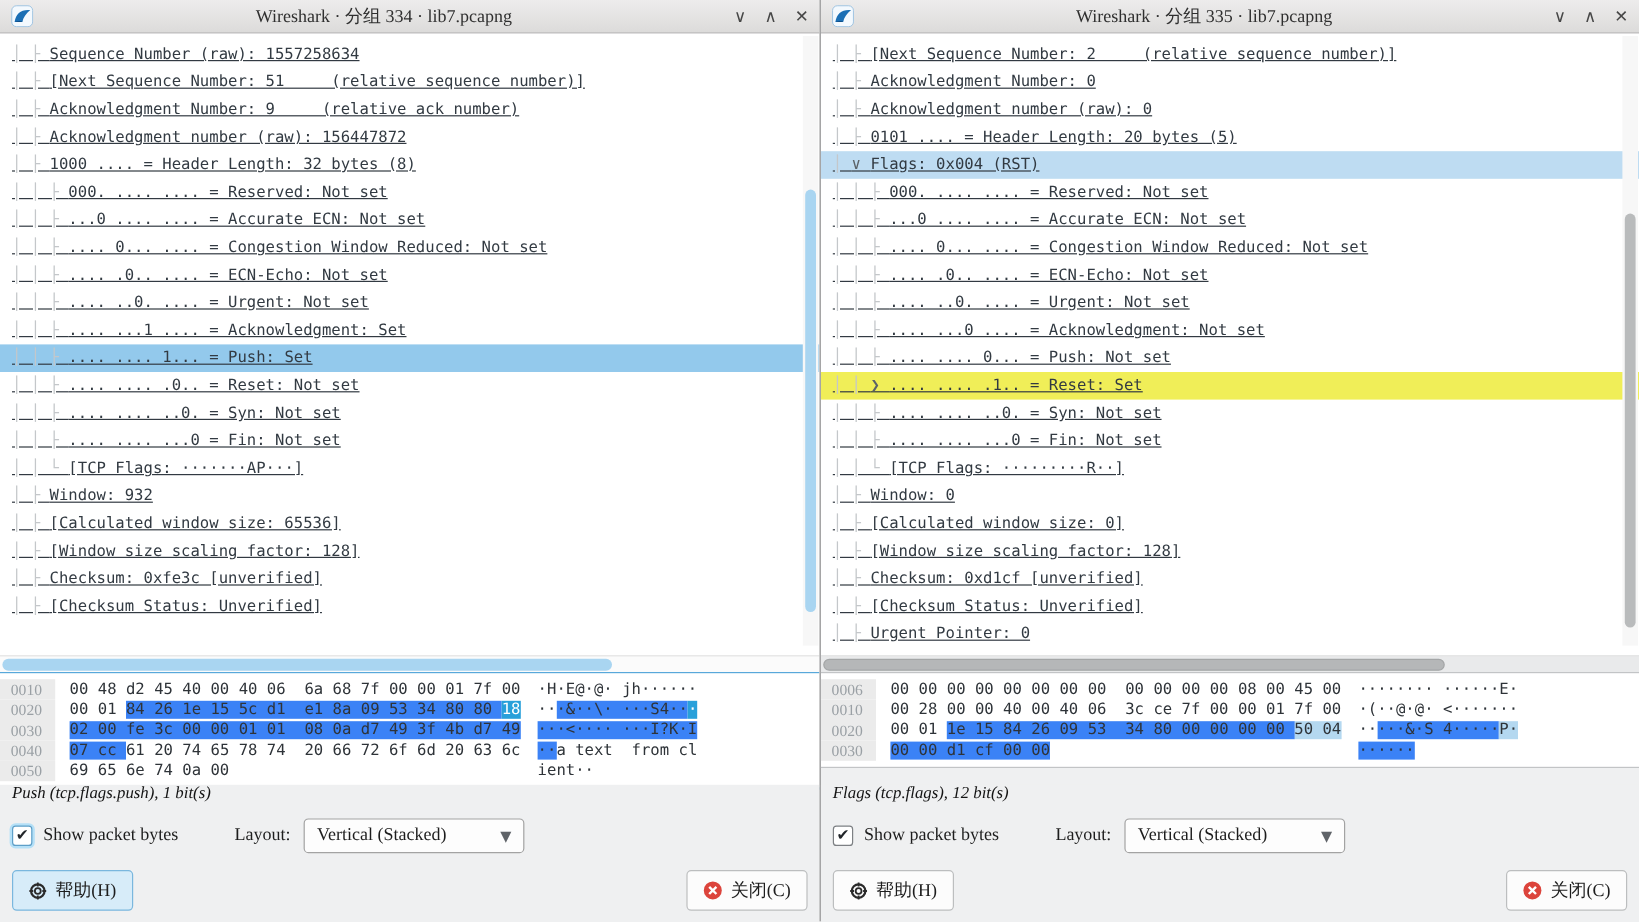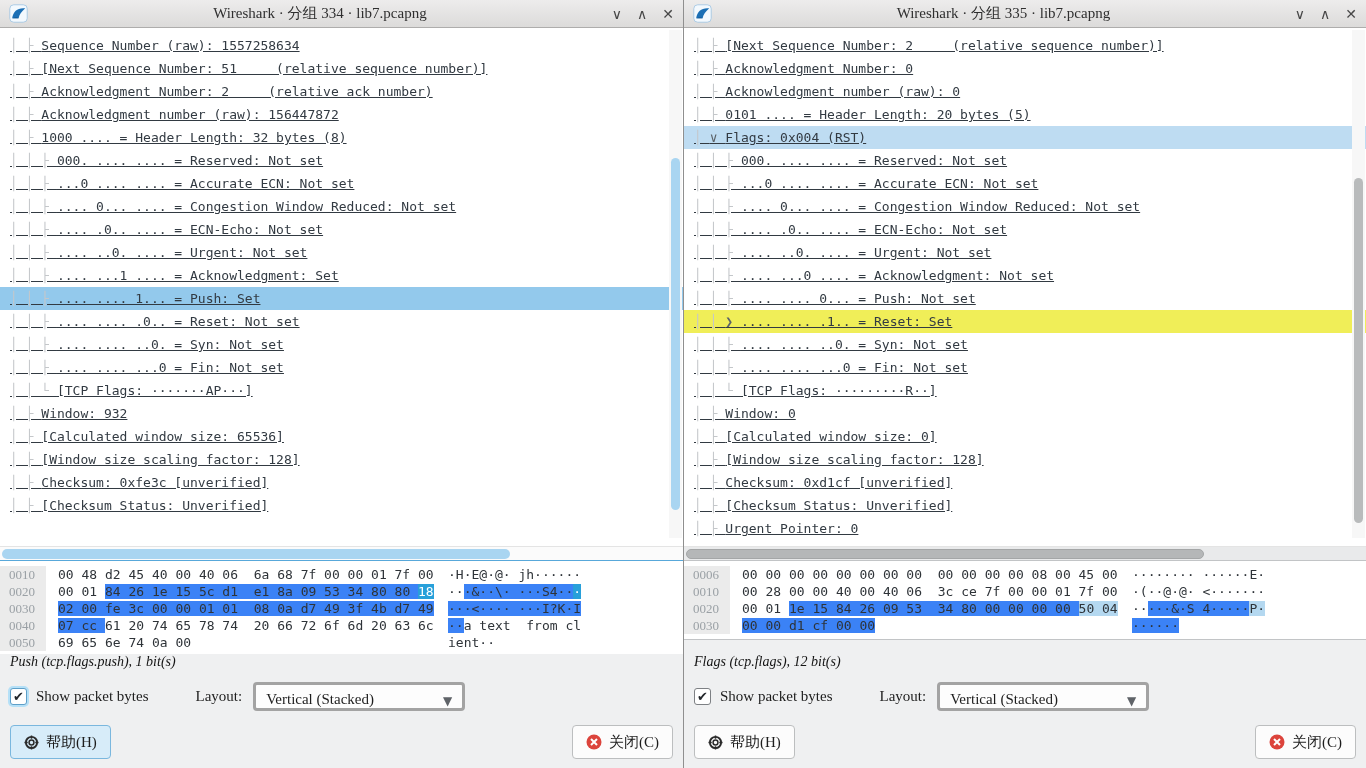--- a/index.html
+++ b/index.html
@@ -54,22 +54,22 @@
   
   .bottom { position:absolute; left:0; right:0; bottom:0; padding:0 10px 9px; background:#eff0f1; }
   .status { font-style:italic; font-size:14px; color:#141414; margin-bottom:12px; }
   .controls { display:flex; align-items:center; margin-bottom:14px; }
   .checkbox { width:17px; height:17px; background:#fff; border:1px solid #7d8084; border-radius:3px;
               display:flex; align-items:center; justify-content:center; font-size:13px; color:#22262a;
               font-family:"DejaVu Sans", sans-serif; }
   .checkbox.focused { border-color:#5e9fc8; box-shadow:0 0 0 2px #b5e0f7; }
   .cb-label { font-size:15px; color:#1d1d1d; margin-left:9px; }
   .layout-label { font-size:15px; color:#1d1d1d; margin-left:47px; }
-  .select { margin-left:11px; width:212px; height:29px; background:#fdfdfd; border:3px solid #a3a3a3;
-            border-radius:4px; display:flex; align-items:flex-end; padding:0 10px; font-size:15px; color:#1d1d1d; }
+  .select { margin-left:11px; width:184px; height:29px; background:#fdfdfd; border:1px solid #a3a3a3;
+            border-radius:4px; display:flex; align-items:center; padding:0 10px; font-size:15px; color:#1d1d1d; }
   .select .chev { margin-left:auto; color:#5f6368; font-size:12px; font-family:"DejaVu Sans", sans-serif; }
   .buttons { display:flex; justify-content:space-between; }
   .btn { height:34px; border:1px solid #bcbebf; border-radius:4px; background:#fcfcfc;
          display:flex; align-items:center; padding:0 13px; font-size:15px; color:#1d1d1d; gap:7px; }
   .btn.focused { background:#d7ecf9; border-color:#7ab7de; }
   .btn svg { flex:0 0 auto; }
 </style>
 </head>
 <body>
 
@@ -85,21 +85,21 @@
       <span class="winbtn">∨</span>
       <span class="winbtn">∧</span>
       <span class="winbtn">✕</span>
     </div>
   </div>
 
   <div class="tree">
     <div class="rows">
         <div class="trow"><span class="guide">│ ├ </span><span class="ttext">Sequence Number (raw): 1557258634</span></div>
         <div class="trow"><span class="guide">│ ├ </span><span class="ttext">[Next Sequence Number: 51     (relative sequence number)]</span></div>
-        <div class="trow"><span class="guide">│ ├ </span><span class="ttext">Acknowledgment Number: 2     (relative ack number)</span></div>
+        <div class="trow"><span class="guide">│ ├ </span><span class="ttext">Acknowledgment Number: 9     (relative ack number)</span></div>
         <div class="trow"><span class="guide">│ ├ </span><span class="ttext">Acknowledgment number (raw): 156447872</span></div>
         <div class="trow"><span class="guide">│ ├ </span><span class="ttext">1000 .... = Header Length: 32 bytes (8)</span></div>
         <div class="trow"><span class="guide">│ │ ├ </span><span class="ttext">000. .... .... = Reserved: Not set</span></div>
         <div class="trow"><span class="guide">│ │ ├ </span><span class="ttext">...0 .... .... = Accurate ECN: Not set</span></div>
         <div class="trow"><span class="guide">│ │ ├ </span><span class="ttext">.... 0... .... = Congestion Window Reduced: Not set</span></div>
         <div class="trow"><span class="guide">│ │ ├ </span><span class="ttext">.... .0.. .... = ECN-Echo: Not set</span></div>
         <div class="trow"><span class="guide">│ │ ├ </span><span class="ttext">.... ..0. .... = Urgent: Not set</span></div>
         <div class="trow"><span class="guide">│ │ ├ </span><span class="ttext">.... ...1 .... = Acknowledgment: Set</span></div>
         <div class="trow hl-sel"><span class="guide">│ │ ├ </span><span class="ttext">.... .... 1... = Push: Set</span></div>
         <div class="trow"><span class="guide">│ │ ├ </span><span class="ttext">.... .... .0.. = Reset: Not set</span></div>

